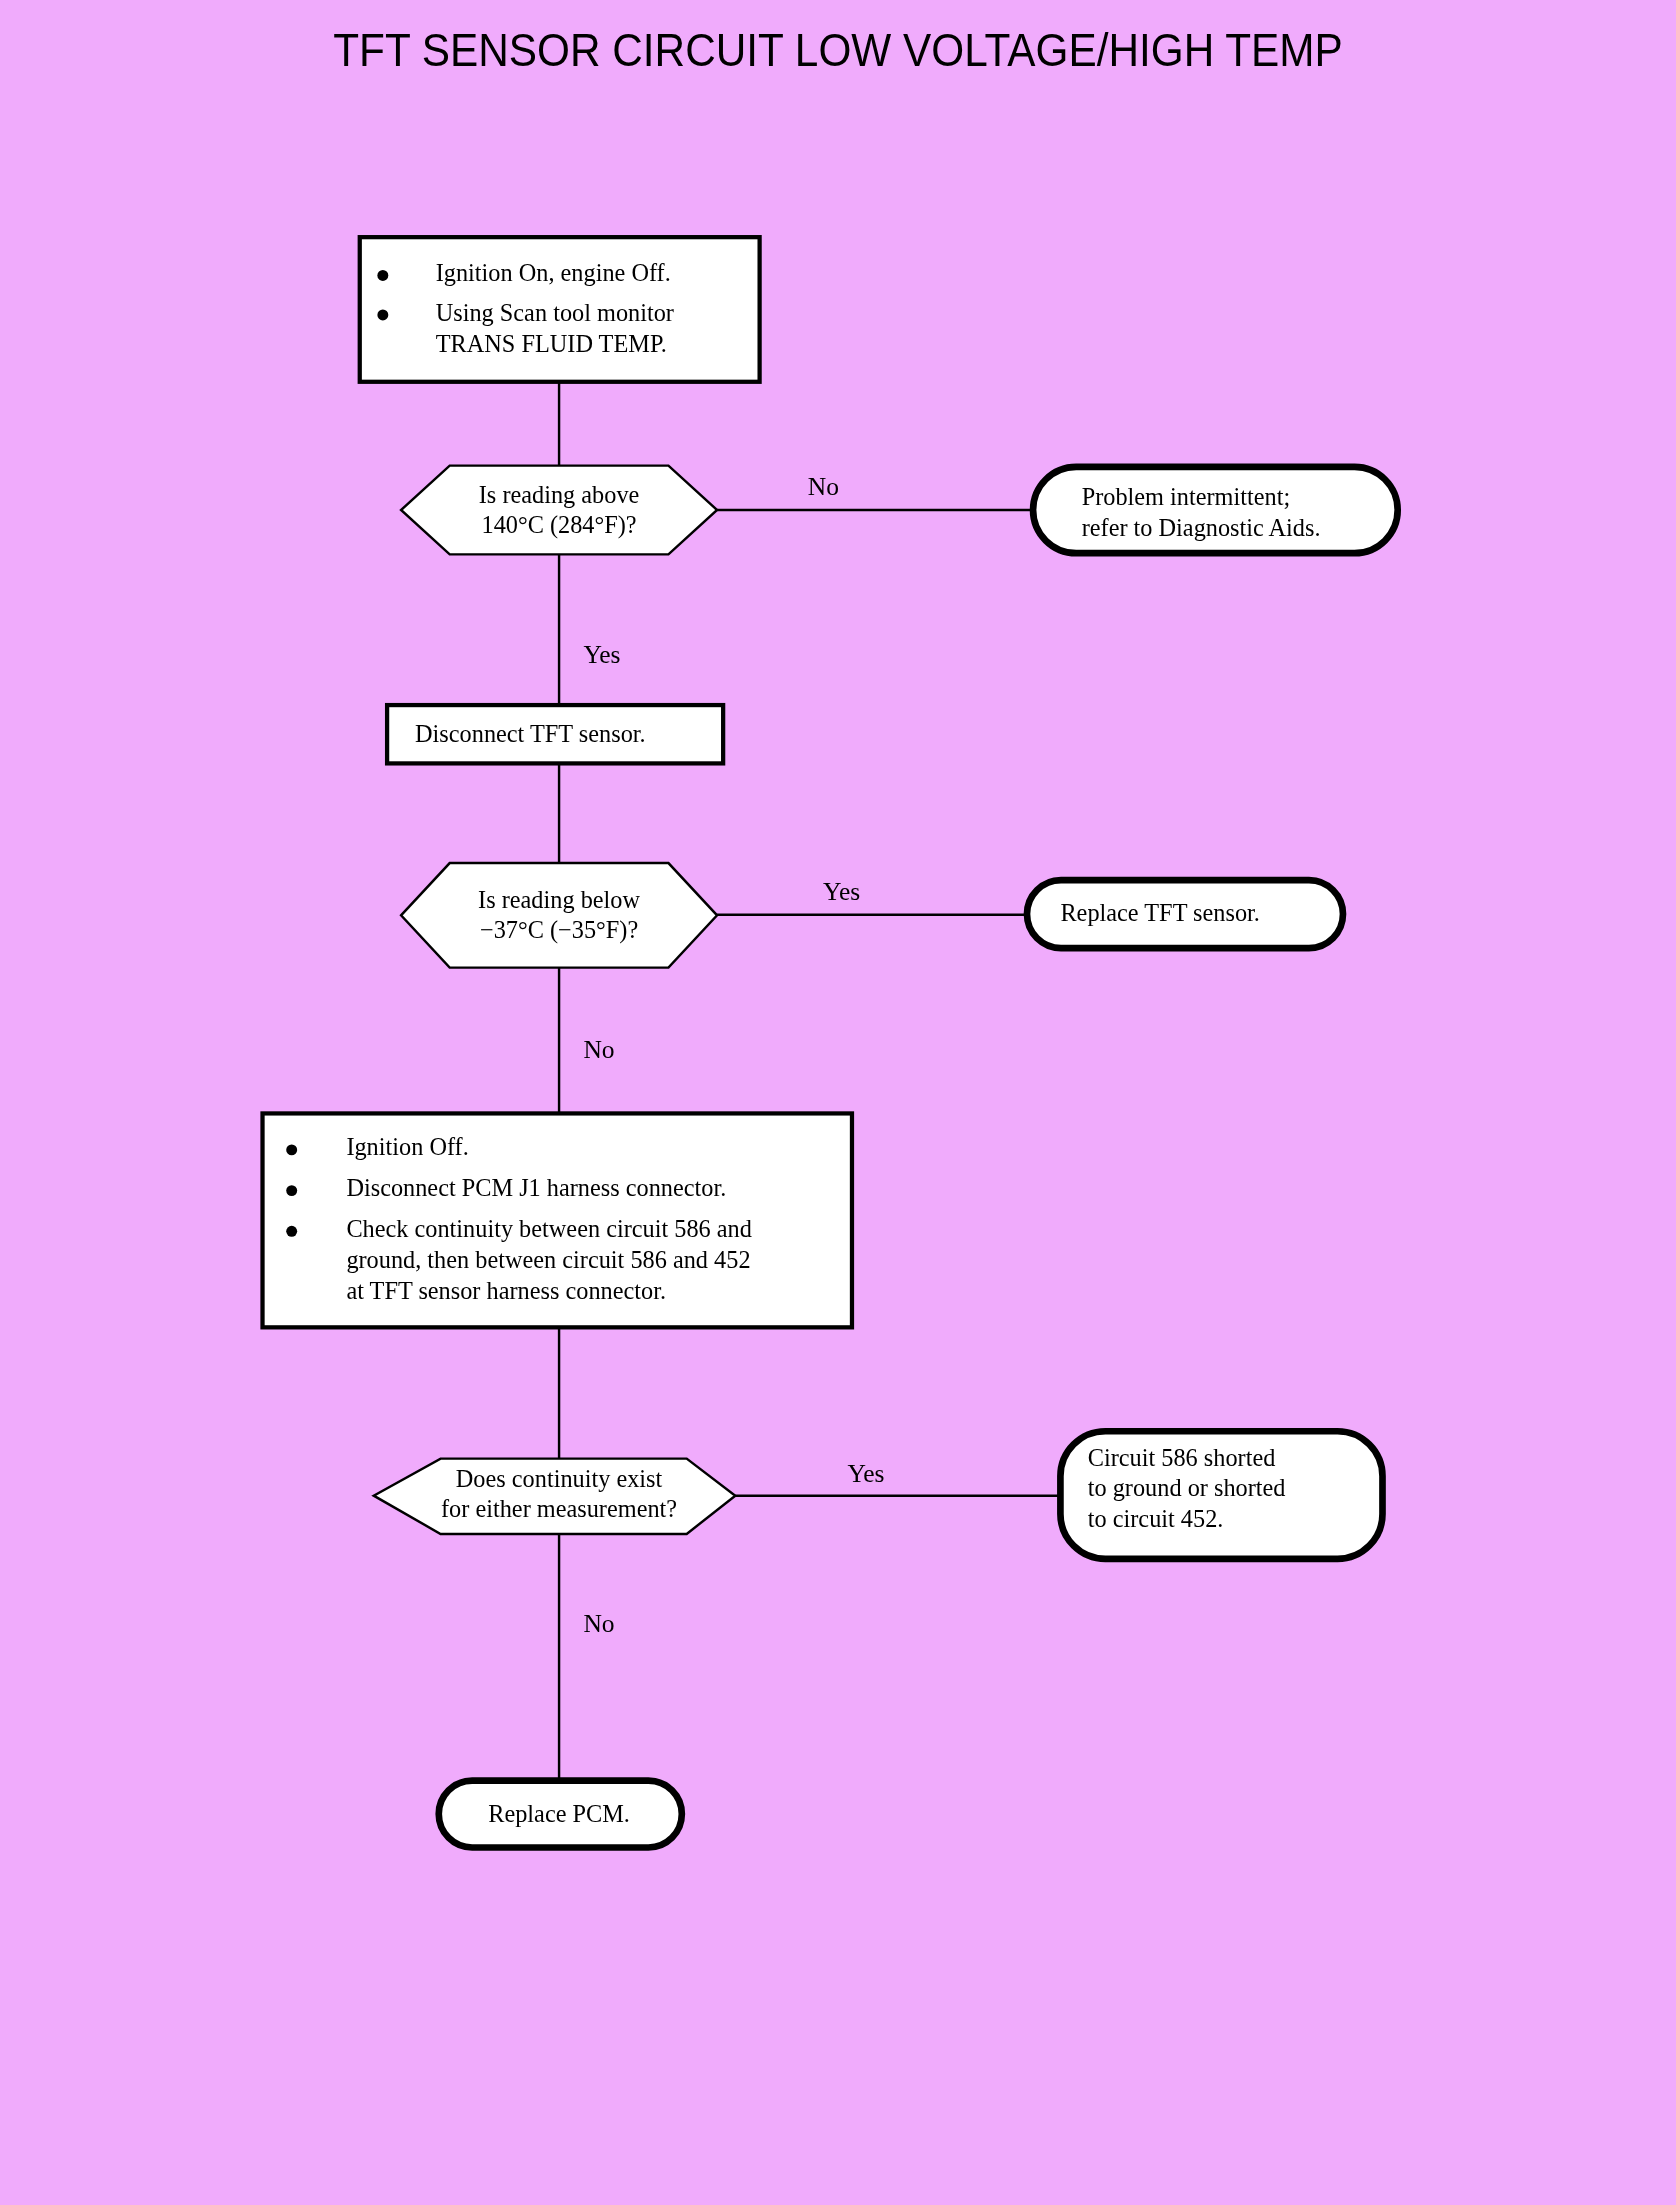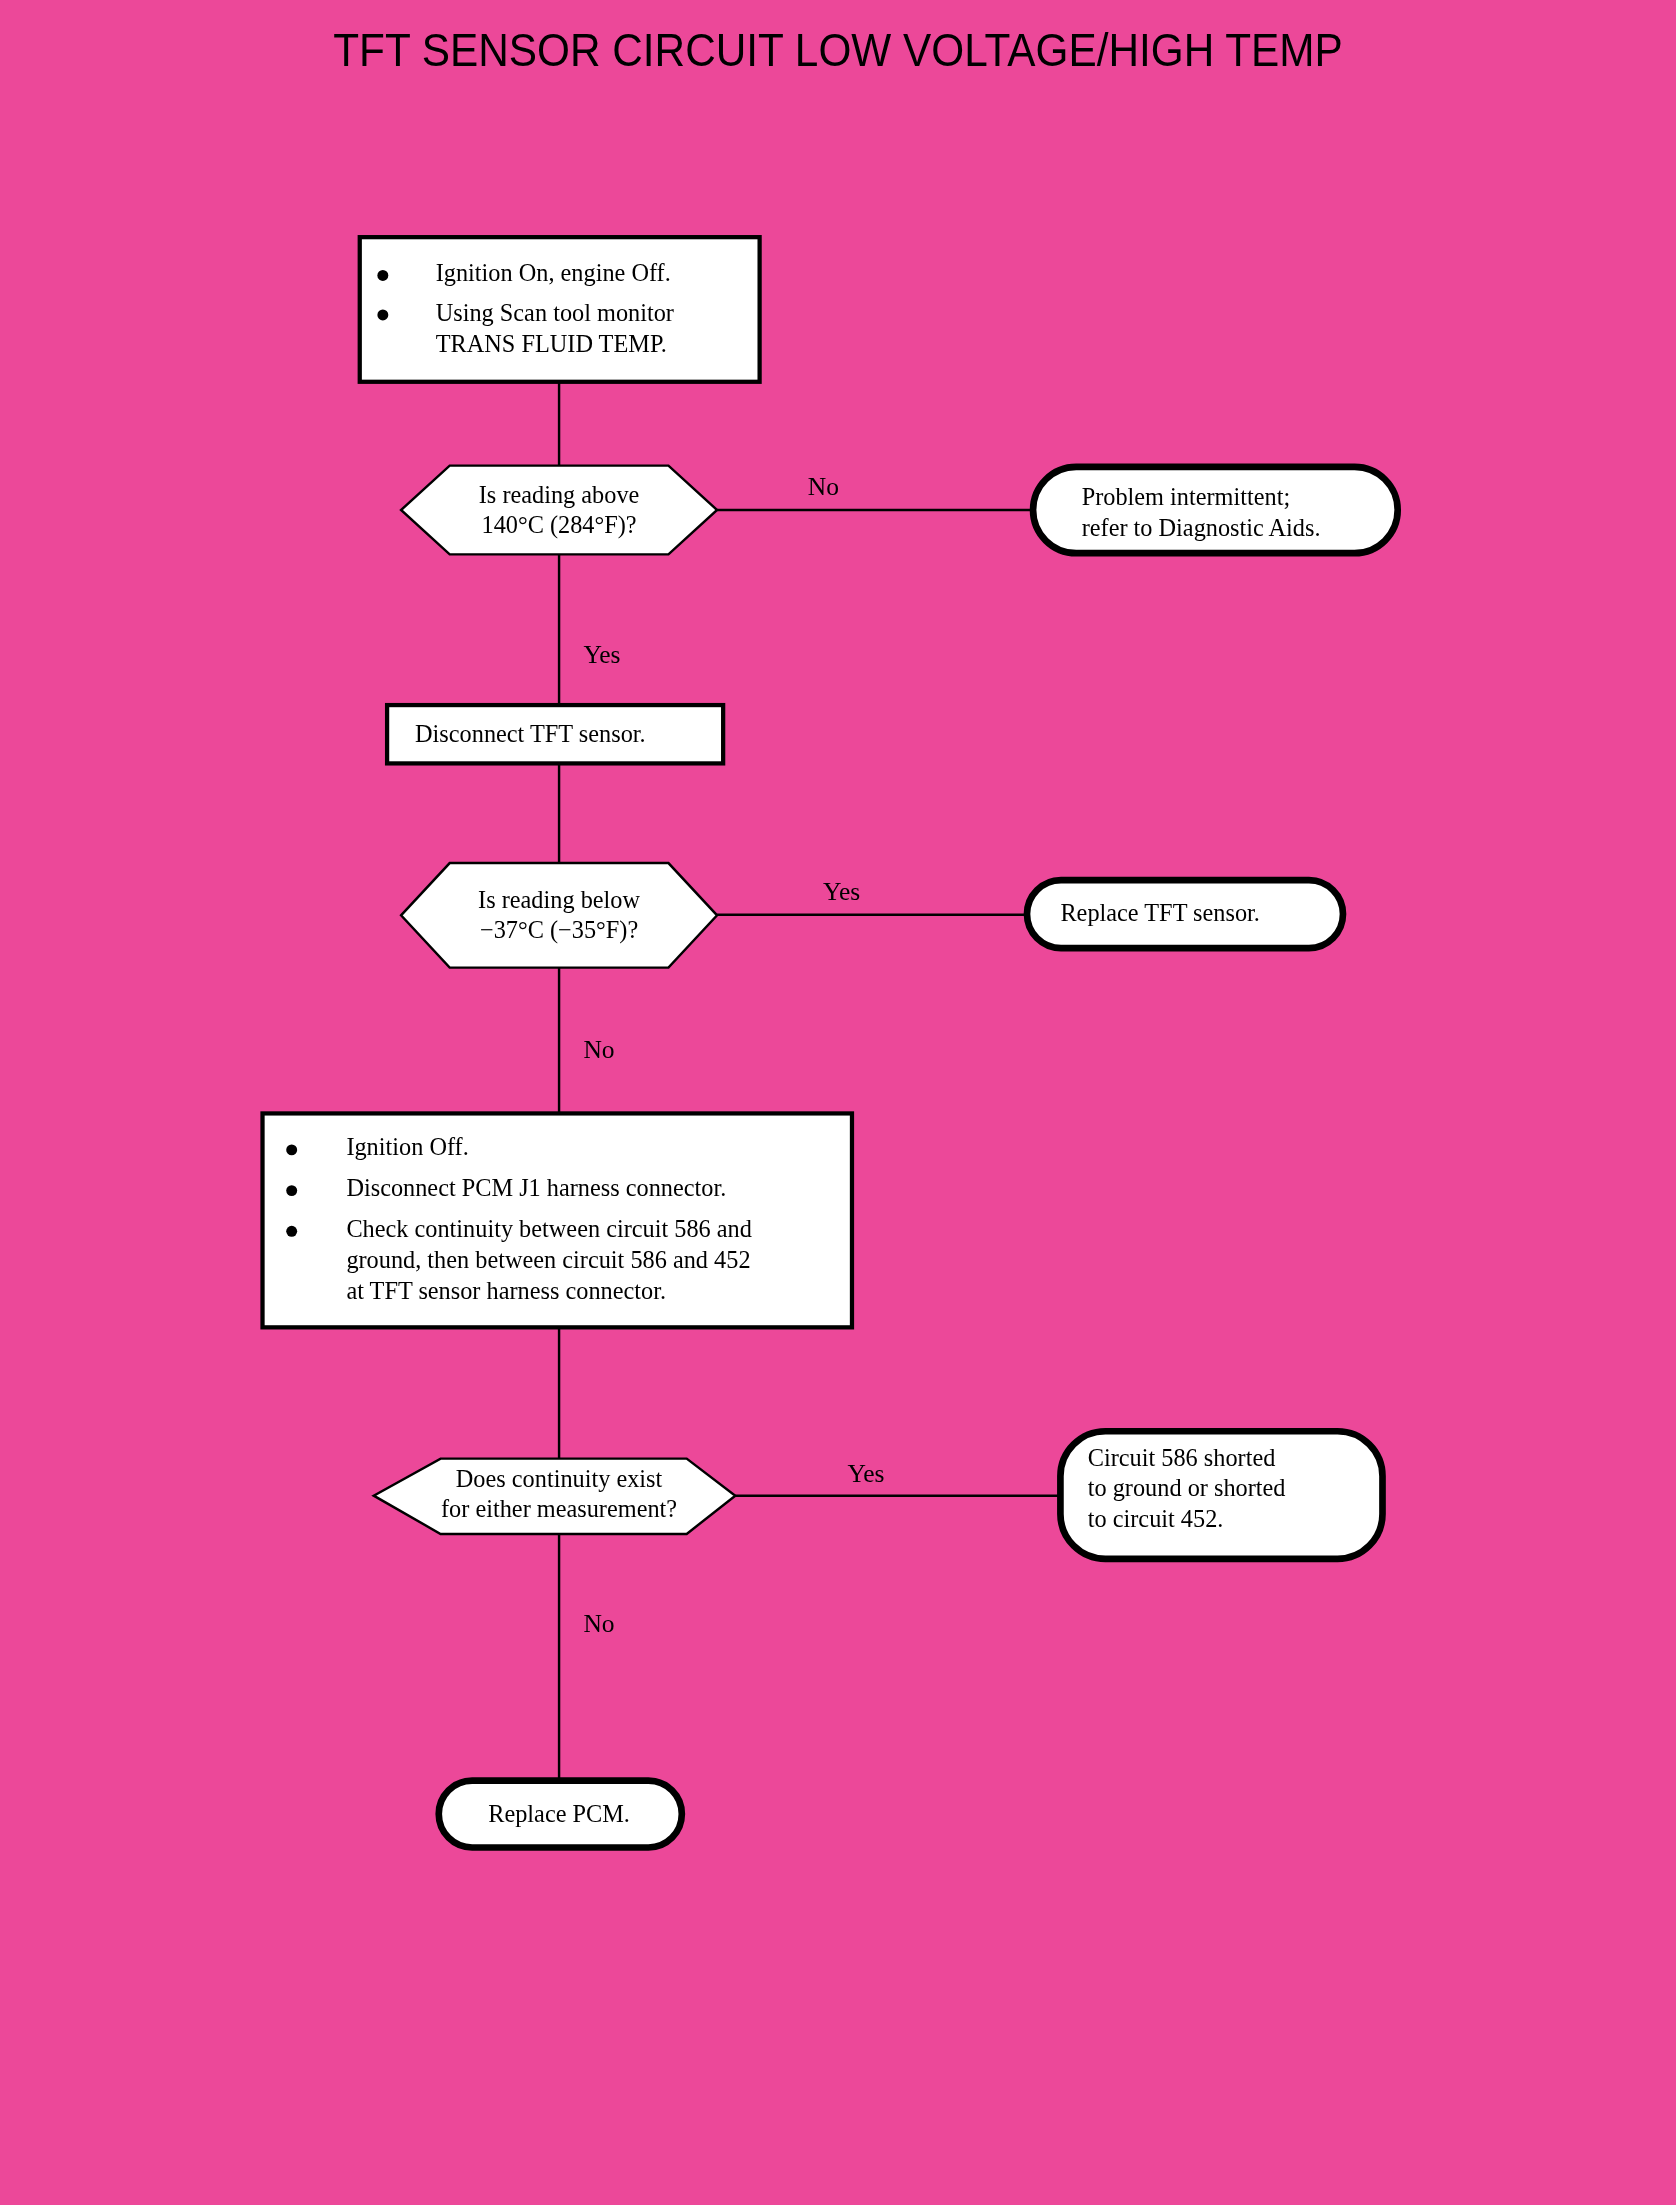--- a/index.html
+++ b/index.html
@@ -12,21 +12,21 @@
     height: 2205px;
     position: relative;
     font-family: "Liberation Serif", "DejaVu Serif", serif;
     overflow: hidden;
   }
   #page {
     position: absolute;
     left: 0; top: 0;
     width: 1676px;
     height: 2205px;
-    background: #ec4899;
+    background: #f0abfc;
   }
   .title {
     position: absolute;
     left: 0;
     top: 23px;
     width: 1676px;
     text-align: center;
     font-family: "Liberation Sans", "DejaVu Sans", sans-serif;
     font-size: 46px;
     font-weight: 400;

